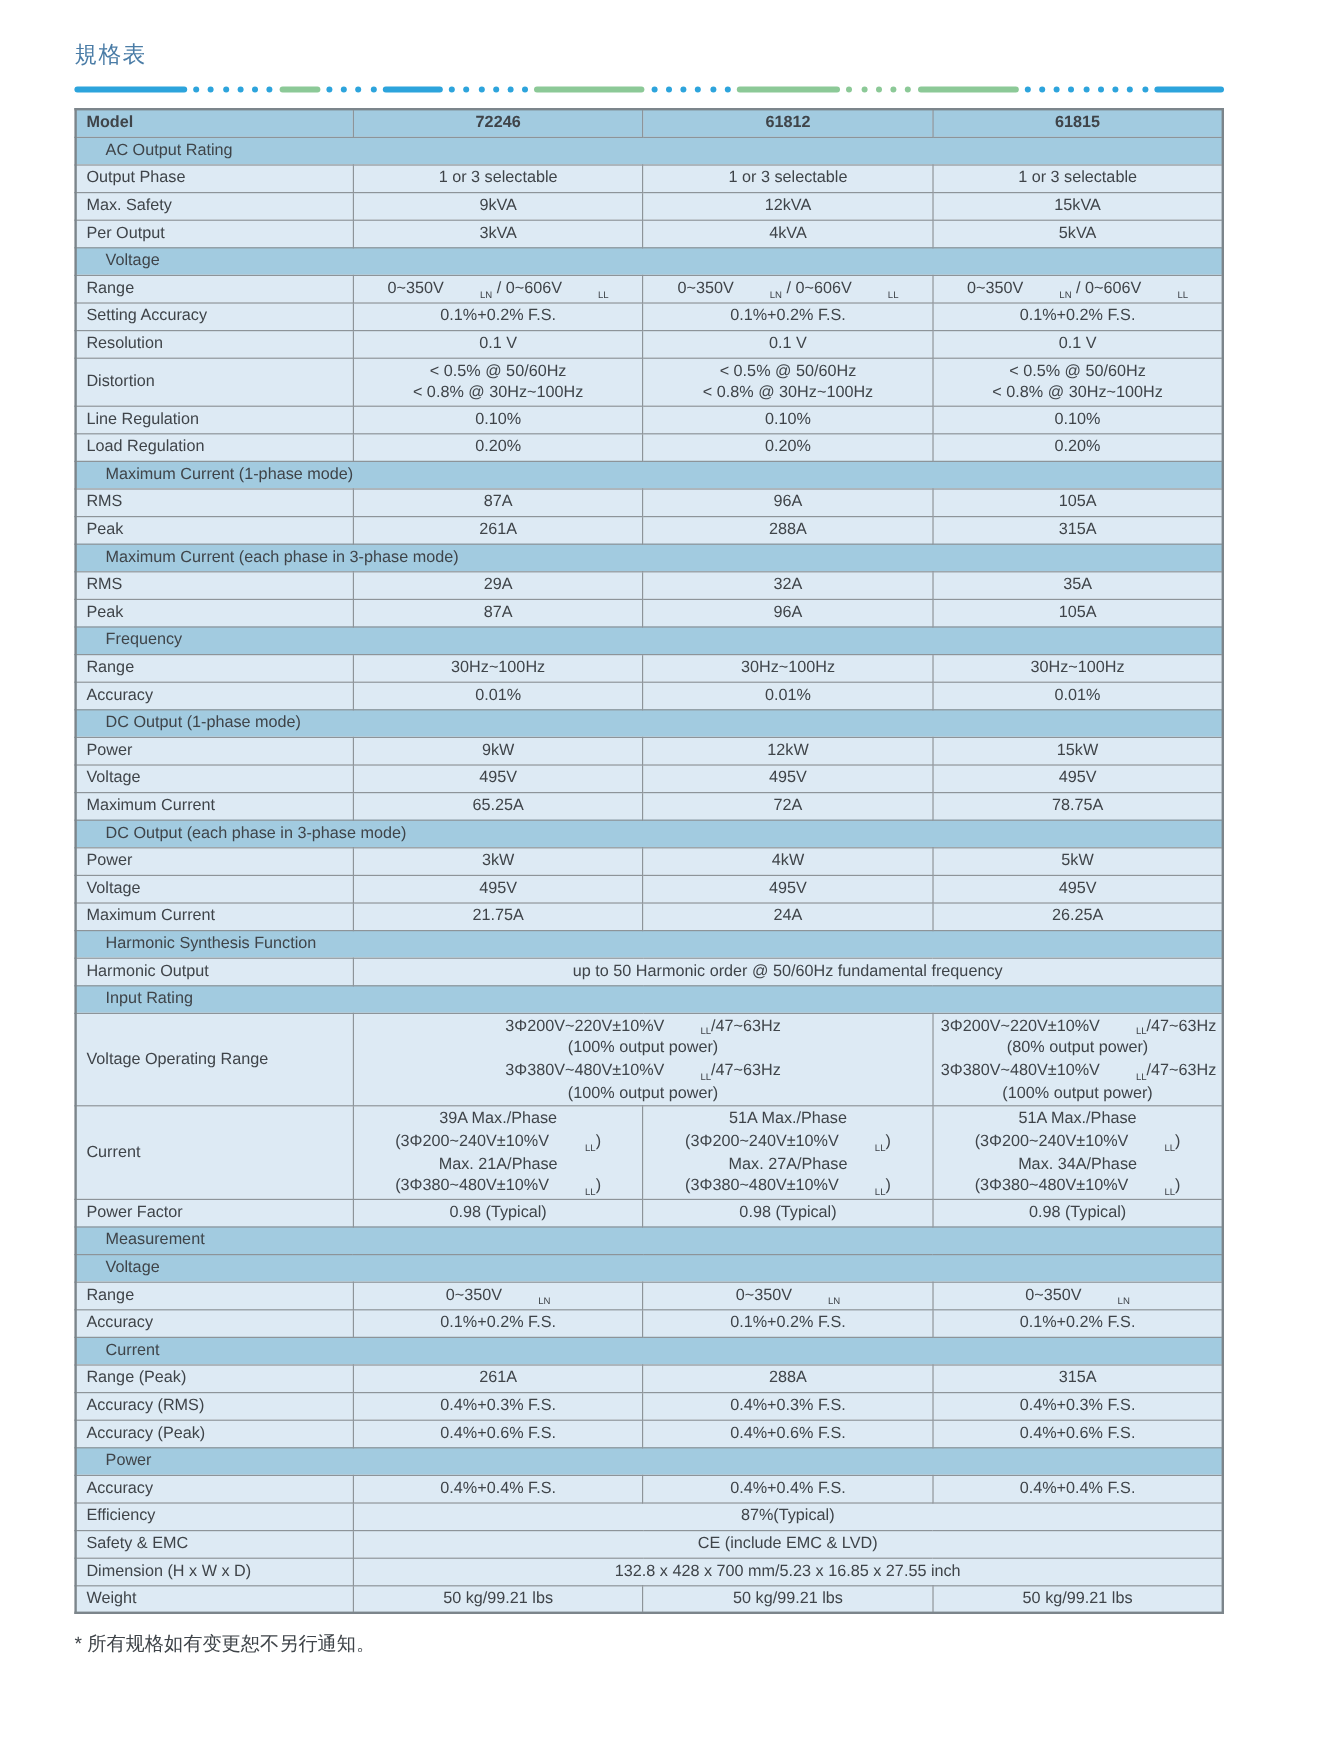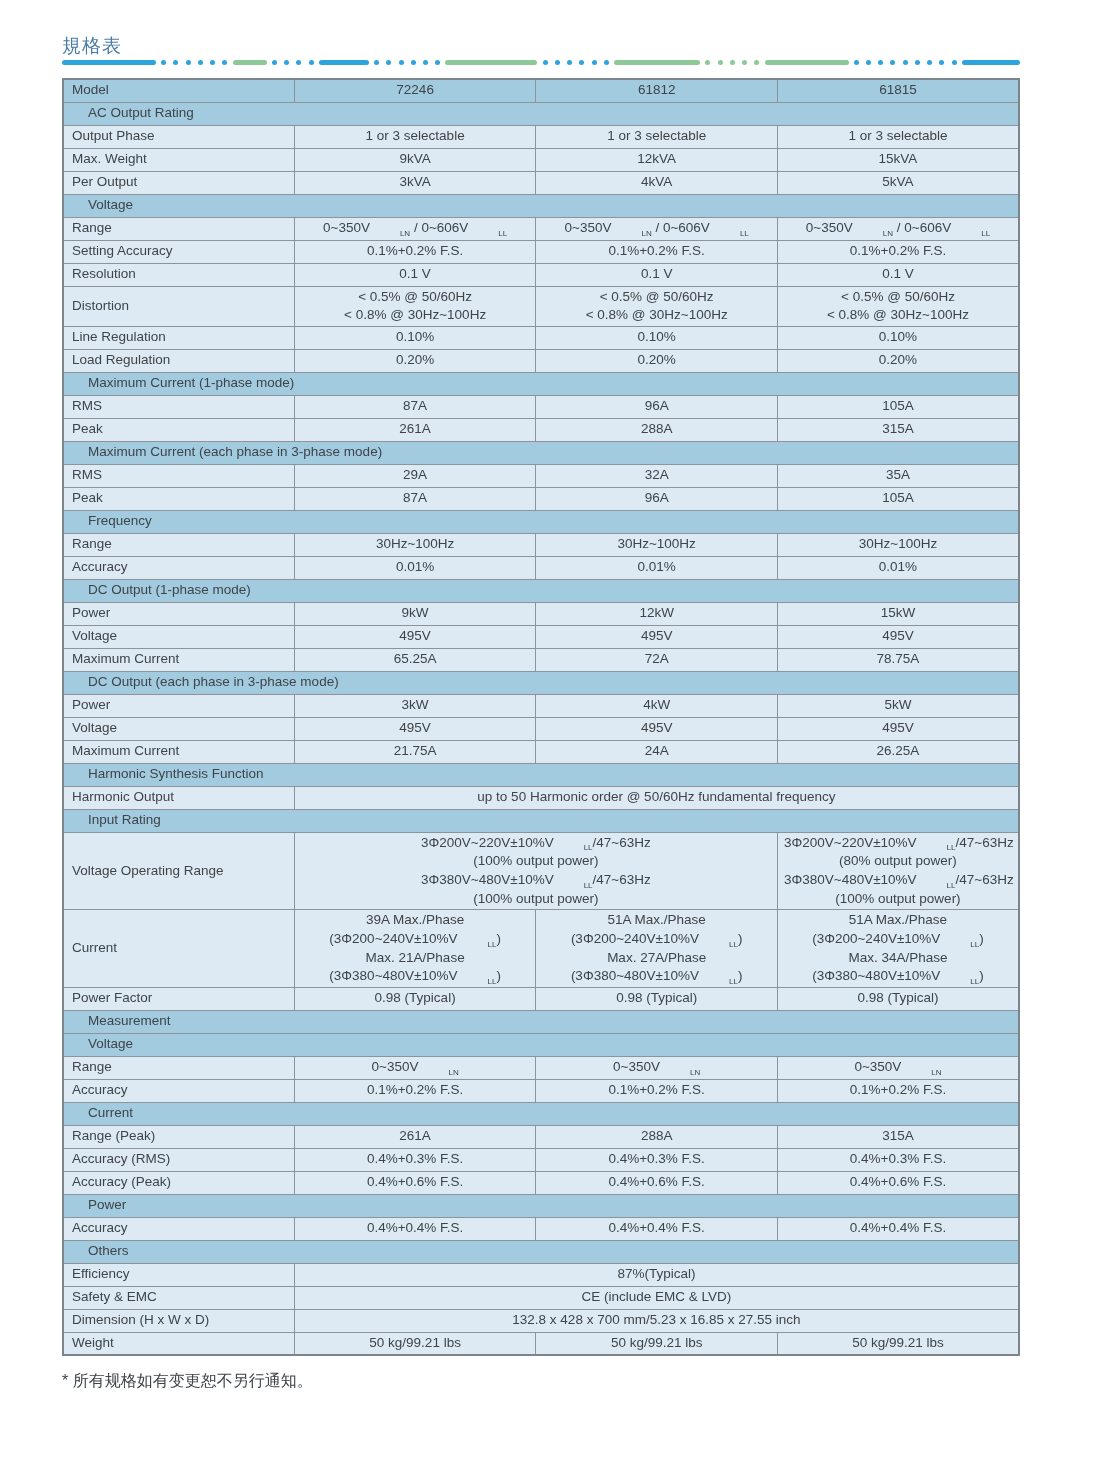--- a/index.html
+++ b/index.html
@@ -14,21 +14,21 @@
   }
   *{box-sizing:border-box;margin:0;padding:0;}
   body{
     width:1102px;min-height:1470px;background:#ffffff;
     font-family:"Liberation Sans","DejaVu Sans",sans-serif;
     color:var(--text);
   }
   .page{padding:33px 0 0 62px;}
   .page-title{
     font-size:19px;font-weight:400;color:var(--title-color);
-    letter-spacing:1px;
+    letter-spacing:1px;margin-bottom:12px;
   }
   .divider{
     width:958px;height:6px;display:flex;align-items:center;
     justify-content:space-between;margin-bottom:13px;
   }
   .divider .dash{height:5px;border-radius:3px;flex:0 0 auto;}
   .divider .dot{width:5px;height:5px;border-radius:50%;flex:0 0 auto;margin:0 2px;}
   .divider .blue{background:var(--accent-blue);}
   .divider .green{background:var(--accent-green);}
   table.spec{
@@ -43,21 +43,21 @@
     height:23px;padding:1px 6px;
     vertical-align:middle;
     background:var(--row-bg);
   }
   td.section{
     background:var(--band-bg);
     text-align:left;padding-left:24px;
   }
   td.label{text-align:left;padding-left:8px;}
   td.value{text-align:center;}
-  td.band{background:var(--band-bg);}
+  td.band{background:var(--band-bg);font-weight:bold;}
   sub{font-size:8px;line-height:0;padding-left:30px;}
   .footnote{
     margin-top:15px;font-size:16px;color:var(--text);
   }
 </style>
 </head>
 <body>
 
 <div class="page">
   <div class="page-title">規格表</div>
@@ -123,21 +123,21 @@
         <tr>
           <td colspan="4" class="section">AC Output Rating</td>
         </tr>
         <tr>
           <td class="label">Output Phase</td>
           <td colspan="1" class="value">1 or 3 selectable</td>
           <td colspan="1" class="value">1 or 3 selectable</td>
           <td colspan="1" class="value">1 or 3 selectable</td>
         </tr>
         <tr>
-          <td class="label">Max. Weight</td>
+          <td class="label">Max. Safety</td>
           <td colspan="1" class="value">9kVA</td>
           <td colspan="1" class="value">12kVA</td>
           <td colspan="1" class="value">15kVA</td>
         </tr>
         <tr>
           <td class="label">Per Output</td>
           <td colspan="1" class="value">3kVA</td>
           <td colspan="1" class="value">4kVA</td>
           <td colspan="1" class="value">5kVA</td>
         </tr>
@@ -334,23 +334,20 @@
           <td colspan="1" class="value">0.4%+0.6% F.S.</td>
         </tr>
         <tr>
           <td colspan="4" class="section">Power</td>
         </tr>
         <tr>
           <td class="label">Accuracy</td>
           <td colspan="1" class="value">0.4%+0.4% F.S.</td>
           <td colspan="1" class="value">0.4%+0.4% F.S.</td>
           <td colspan="1" class="value">0.4%+0.4% F.S.</td>
-        </tr>
-        <tr>
-          <td colspan="4" class="section">Others</td>
         </tr>
         <tr>
           <td class="label">Efficiency</td>
           <td colspan="3" class="value">87%(Typical)</td>
         </tr>
         <tr>
           <td class="label">Safety &amp; EMC</td>
           <td colspan="3" class="value">CE (include EMC &amp; LVD)</td>
         </tr>
         <tr>

